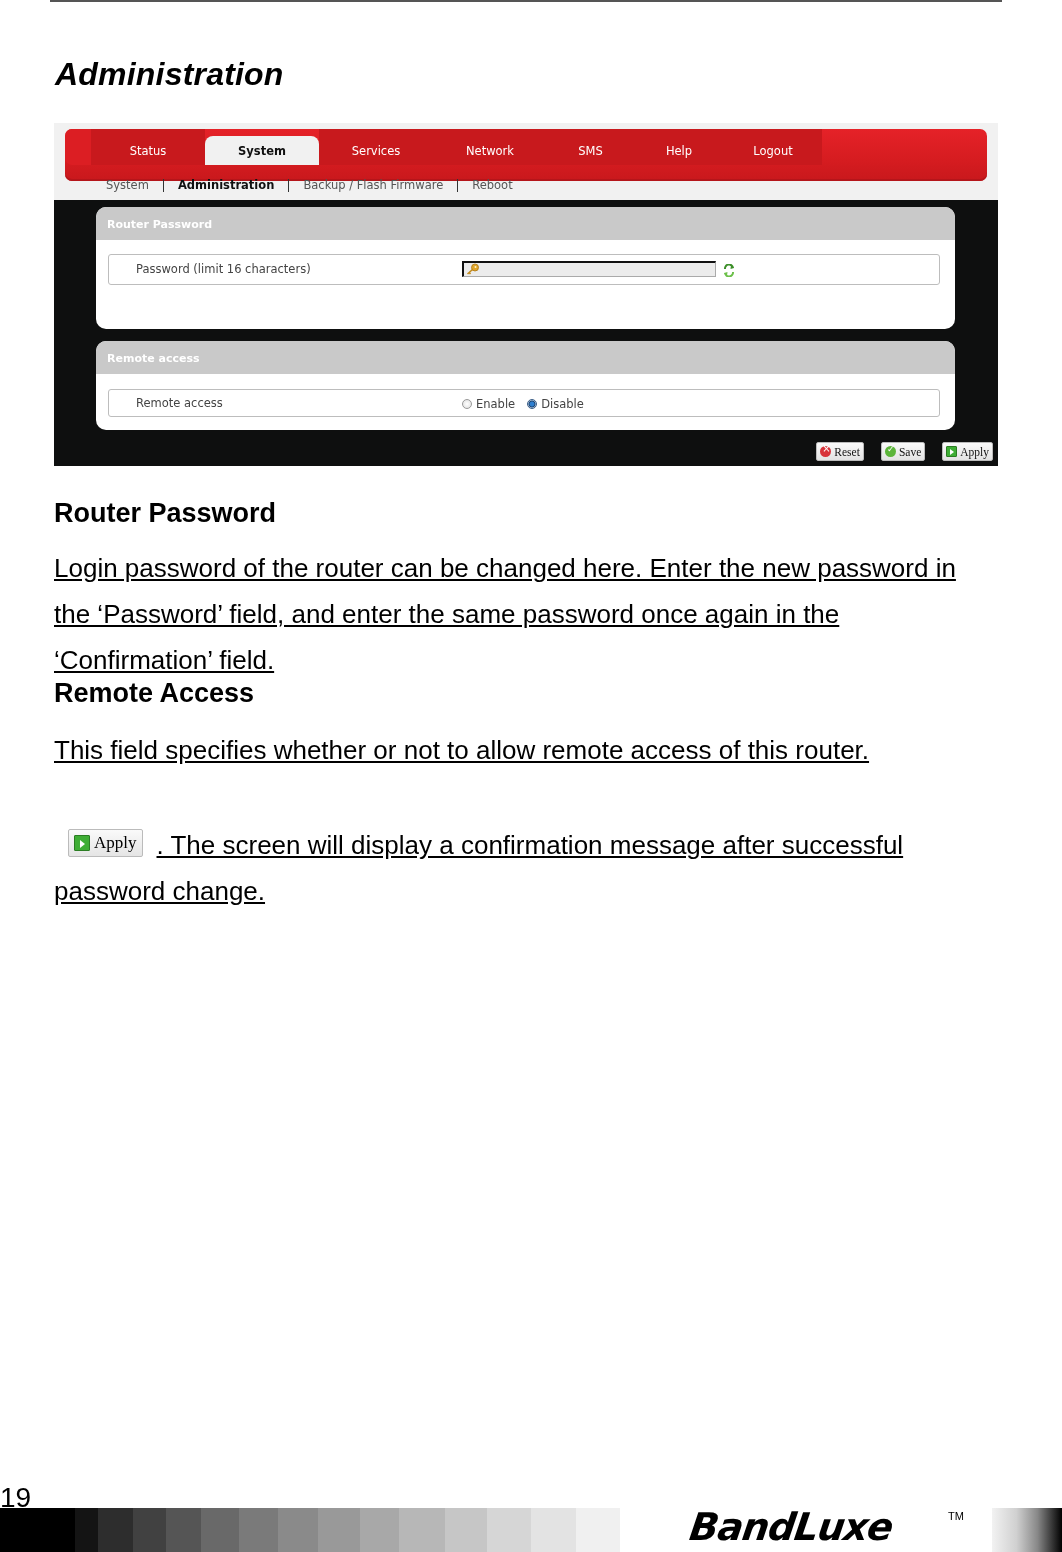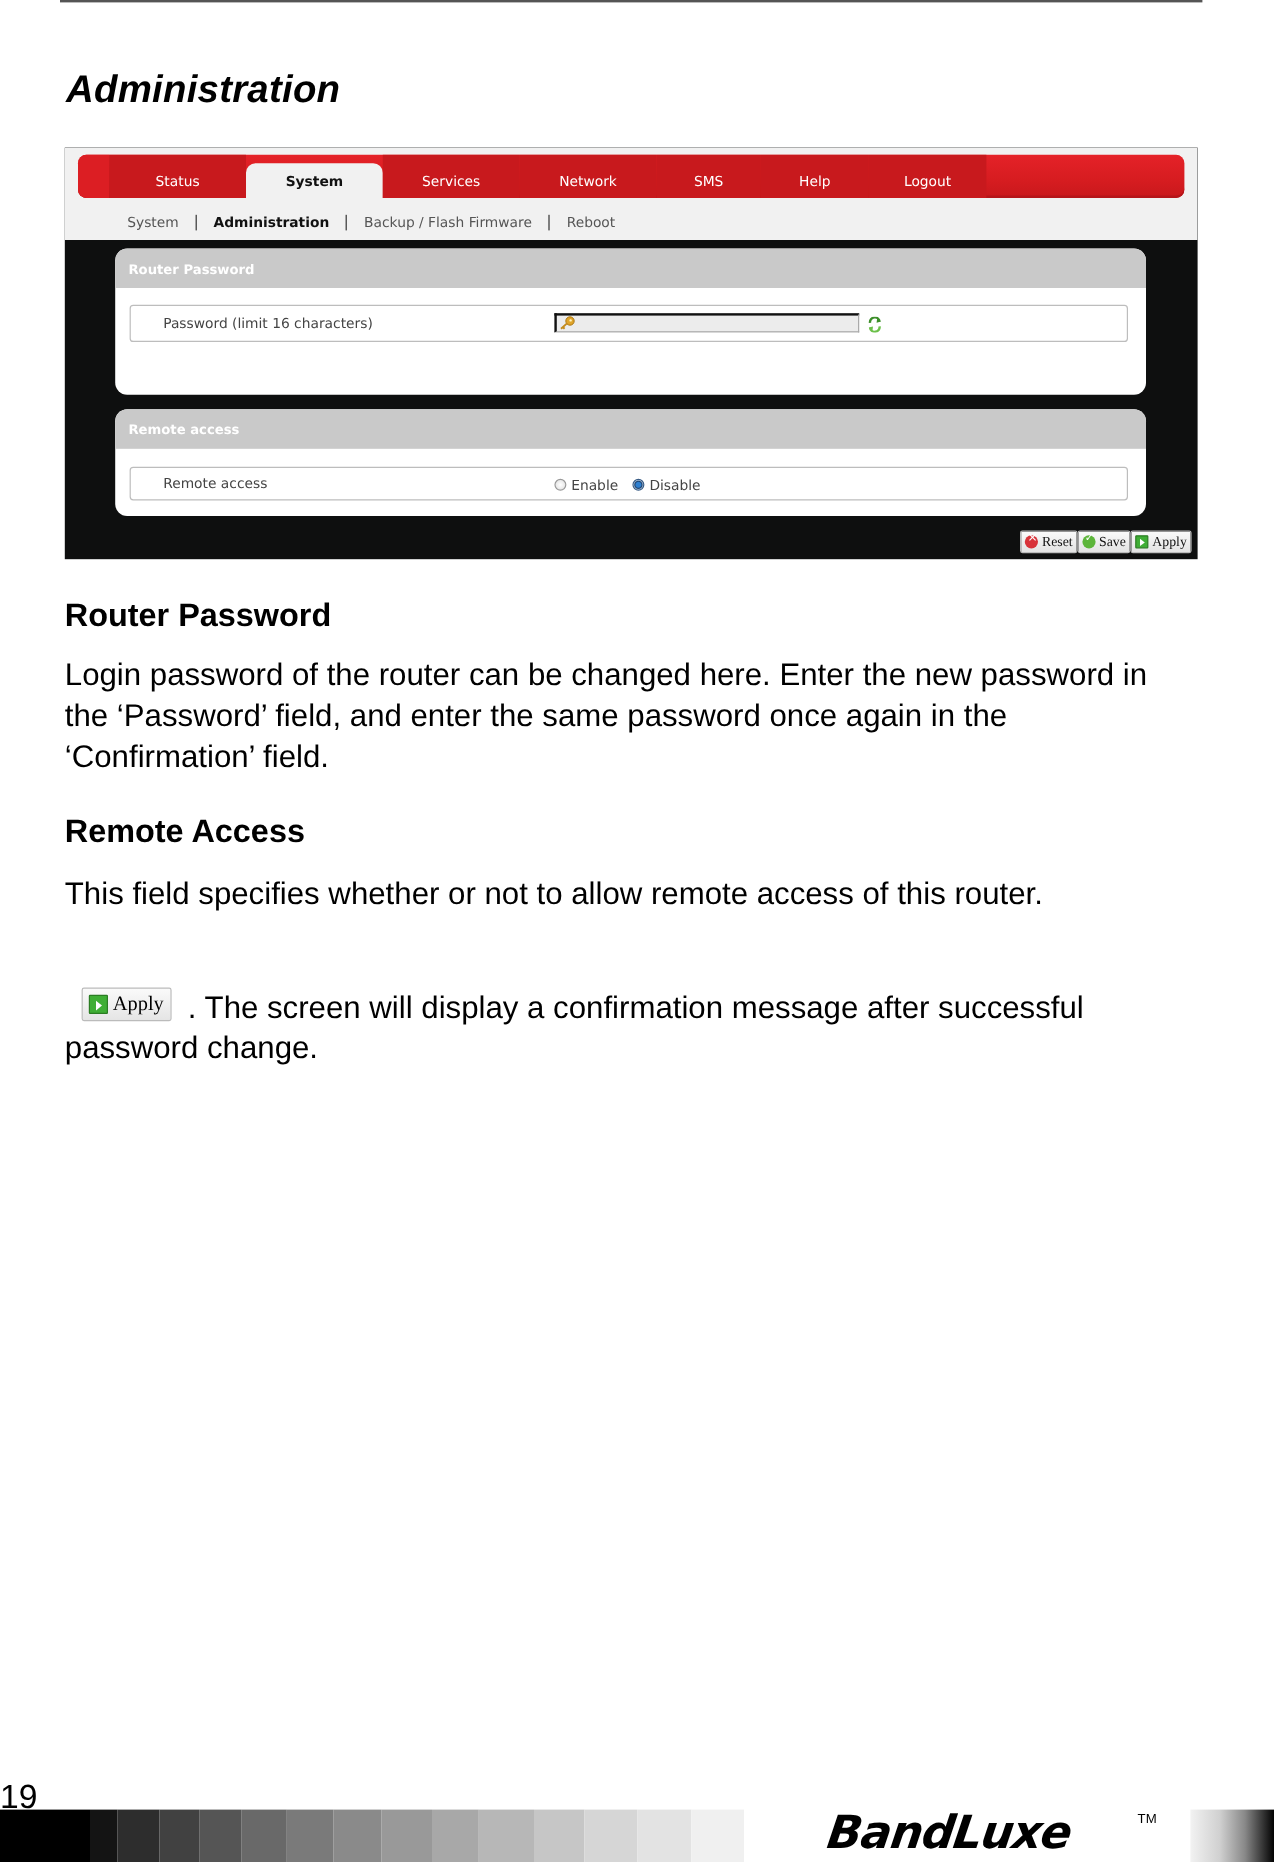--- a/index.html
+++ b/index.html
@@ -5,21 +5,21 @@
     html, body { margin: 0; padding: 0; background: #ffffff; }
     body { width: 1062px; height: 1552px; position: relative; overflow: hidden; font-family: "Liberation Sans", sans-serif; color: #000; }
 
     .top-rule { position: absolute; left: 50px; top: 0; width: 952px; height: 2px; background: #555; }
 
     .page-title { position: absolute; left: 55px; top: 56px; margin: 0; font-size: 32px; font-weight: bold; font-style: italic; letter-spacing: 0.2px; }
 
     
     .ui-shot { position: absolute; left: 54px; top: 123px; width: 944px; height: 343px; background: #0e0f0f; overflow: hidden; }
     .ui-top { position: absolute; left: 0; top: 0; width: 944px; height: 77px; background: #f1f1f1; }
-    .nav-bar { position: absolute; left: 11px; top: 6px; width: 922px; height: 36px; border-radius: 7px; background: linear-gradient(#e52228, #d61c20 60%, #c8181c); box-shadow: inset 0 -2px 0 #b5151a; }
+    .nav-bar { position: absolute; left: 11px; top: 6px; width: 922px; height: 52px; border-radius: 7px; background: linear-gradient(#e52228, #d61c20 60%, #c8181c); box-shadow: inset 0 -2px 0 #b5151a; }
     .nav-bar .left-cap { position: absolute; left: 0; top: 0; width: 26px; height: 36px; border-radius: 7px 0 0 7px; background: #dc1e23; }
     .nav-tabs { position: absolute; left: 26px; top: 0; height: 36px; display: flex; }
     .nav-tab { width: 114px; height: 36px; display: flex; align-items: center; justify-content: center; padding-top: 8px; box-sizing: border-box; color: #fff; font-family: "DejaVu Sans", sans-serif; font-size: 11.5px; background: #c8191d; cursor: pointer; }
     .nav-tab.active { background: #f1f1f1; color: #111; font-weight: bold; border-radius: 8px 8px 0 0; margin-top: 7px; height: 29px; padding-top: 1px; }
     .nav-tab.last { width: 98px; }
 
     .sub-nav { position: absolute; left: 52px; top: 55px; display: flex; align-items: center; font-family: "DejaVu Sans", sans-serif; font-size: 11.5px; color: #555; }
     .sub-item { cursor: pointer; }
     .sub-item.active { color: #111; font-weight: bold; }
     .sub-sep { display: inline-block; width: 1px; height: 13px; background: #333; margin: 0 14px; }
@@ -33,33 +33,33 @@
     .row-label { position: absolute; left: 7px; top: 7px; }
     .pw-input { position: absolute; left: 333px; top: 6px; width: 254px; height: 16px; background: #ececec; border-top: 2px solid #111; border-left: 2px solid #111; border-right: 1px solid #aaa; border-bottom: 1px solid #aaa; box-sizing: border-box; outline: none; padding-left: 20px; font-size: 11px; }
     .key-icon { position: absolute; left: 337px; top: 8px; width: 14px; height: 12px; pointer-events: none; }
     .refresh-icon { position: absolute; left: 594px; top: 9px; width: 12px; height: 13px; }
 
     .radio-group { position: absolute; left: 333px; top: 7px; display: flex; align-items: center; gap: 4px; }
     .radio { display: inline-block; width: 10px; height: 10px; border-radius: 50%; border: 1px solid #999; background: radial-gradient(#fff, #ddd); box-sizing: border-box; cursor: pointer; position: relative; }
     .radio.checked { border-color: #3a5d86; background: radial-gradient(circle, #2e7fd0 0 2px, #1b3f6b 3px, #cfe1f3 4px); }
     .radio-label { margin-right: 8px; }
 
-    .action-buttons { position: absolute; right: 5px; top: 319px; display: flex; gap: 0; }
+    .action-buttons { position: absolute; right: 5px; top: 319px; display: flex; gap: 17px; }
     .act-btn { height: 19px; display: flex; align-items: center; gap: 3px; padding: 0 3px; background: linear-gradient(#fafafa, #e3e3e3); border: 1px solid #bbb; border-radius: 2px; font-family: "Liberation Serif", serif; font-size: 11.5px; color: #111; cursor: pointer; box-sizing: border-box; }
     .act-ico { width: 11px; height: 11px; display: inline-block; border-radius: 3px; position: relative; }
     .ico-reset { background: #d8333a; border-radius: 50%; }
     .ico-save { background: #5cb53a; border-radius: 50%; }
     .ico-apply { background: #3fae35; border: 1px solid #2b7d23; box-sizing: border-box; border-radius: 1px; }
     .ico-apply::after { content: ""; position: absolute; left: 3px; top: 2px; border-left: 4px solid #fff; border-top: 3px solid transparent; border-bottom: 3px solid transparent; }
     .ico-reset::after { content: "×"; position: absolute; left: 2px; top: -3px; font-size: 10px; color: #fff; font-family: "DejaVu Sans", sans-serif; }
     .ico-save::after { content: "✓"; position: absolute; left: 2px; top: -2px; font-size: 9px; color: #fff; font-family: "DejaVu Sans", sans-serif; }
 
     
     .h2 { position: absolute; left: 54px; margin: 0; font-size: 27px; font-weight: bold; }
-    .para { position: absolute; left: 54px; width: 910px; margin: 0; font-size: 26px; line-height: 34px; }
+    .para { position: absolute; left: 54px; width: 910px; margin: 0; font-size: 26px; line-height: 46px; text-decoration: underline; }
     .inline-apply { display: inline-flex; align-items: center; gap: 4px; height: 26px; padding: 0 5px; vertical-align: middle; margin: 0 14px 0 14px; background: linear-gradient(#fafafa, #e5e5e5); border: 1px solid #bbb; border-radius: 2px; font-family: "Liberation Serif", serif; font-size: 17px; position: relative; top: -4px; }
     .inline-apply .act-ico { width: 16px; height: 16px; }
     .inline-apply .act-ico::after { left: 5px; top: 4px; border-left-width: 5px; border-top-width: 4px; border-bottom-width: 4px; }
 
     
     .page-number { position: absolute; left: 0; top: 1482px; font-size: 28px; }
     .gray-scale { position: absolute; left: 0; top: 1508px; height: 44px; display: flex; }
     .gray-scale span { display: block; height: 44px; }
     .brand-logo { position: absolute; left: 690px; top: 1505px; font-family: "DejaVu Sans", sans-serif; font-weight: bold; font-style: italic; font-size: 38px; letter-spacing: -1px; transform: skewX(-8deg); }
     .tm { position: absolute; left: 948px; top: 1510px; font-size: 11px; }

